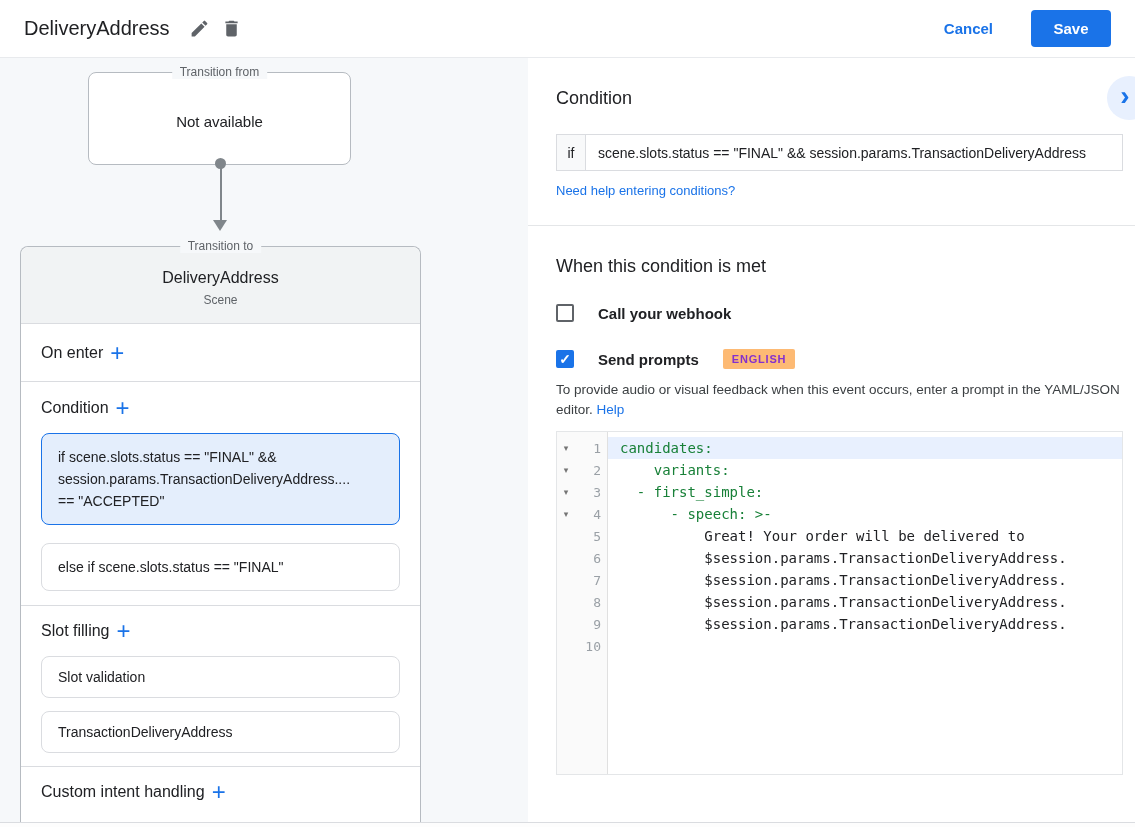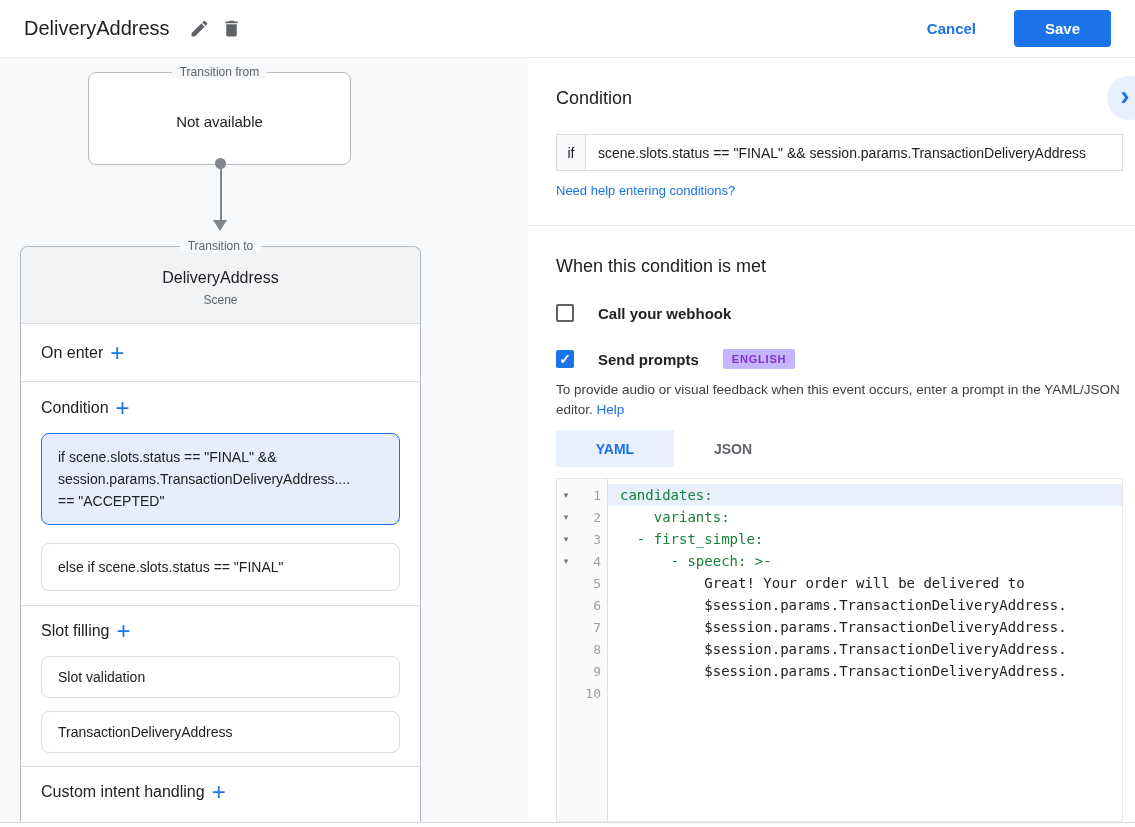--- a/index.html
+++ b/index.html
@@ -23,21 +23,21 @@
   .title-icon-btn svg { fill: #5f6368; width: 21px; height: 21px; }
   .edit-btn { margin-left: 14px; }
   .header-spacer { flex: 1; }
   .cancel-btn {
     border: none; background: transparent; color: #1a73e8;
     font-size: 15px; font-weight: 600; cursor: pointer; margin-right: 38px;
     font-family: "Liberation Sans", sans-serif;
   }
   .save-btn {
     background: #1a73e8; color: #fff; border: none; border-radius: 4px;
-    width: 97px; height: 37px; font-size: 15px; font-weight: 600; cursor: pointer;
+    width: 80px; height: 37px; font-size: 15px; font-weight: 600; cursor: pointer;
     font-family: "Liberation Sans", sans-serif;
   }
 
   
   .main { display: flex; height: 764px; }
   .bottom-strip { height: 5px; background: #fdfdfd; border-top: 1px solid #dadce0; }
 
   
   .flow-panel {
     width: 528px; flex-shrink: 0; background: #f6f8fa;
@@ -148,21 +148,21 @@
     width: 18px; height: 18px; border: 2px solid #5f6368; border-radius: 2px;
     background: #fff; cursor: pointer; flex-shrink: 0;
   }
   .checkbox.checked {
     background: #1a73e8; border-color: #1a73e8; color: #fff;
     display: flex; align-items: center; justify-content: center;
     font-size: 14px; font-weight: 700;
   }
   .checkbox-label { font-size: 15px; font-weight: 700; color: #202124; margin-left: 24px; }
   .lang-badge {
-    margin-left: 24px; background: #c4b5fd; color: #8430ce;
+    margin-left: 24px; background: #fdba74; color: #8430ce;
     font-size: 11px; font-weight: 700; letter-spacing: 0.8px;
     padding: 4px 9px; border-radius: 2px;
   }
 
   .hint-text { margin-top: 11px; font-size: 13.5px; line-height: 20px; color: #3c4043; }
   .hint-text .inline-link { color: #1a73e8; text-decoration: none; cursor: pointer; }
 
   .tabs { display: flex; margin-top: 10px; }
   .tab {
     width: 118px; height: 37px; display: flex; align-items: center; justify-content: center;
@@ -313,24 +313,20 @@
       </div>
       <span class="checkbox-label">Send prompts</span>
       <span class="lang-badge">ENGLISH</span>
     </div>
 
     <p class="hint-text">
       <span style="display:block">To provide audio or visual feedback when this event occurs, enter a prompt in the YAML/JSON</span>
       <span>editor. </span><a class="inline-link">Help</a>
     </p>
 
-    <div class="tabs">
-      <button class="tab active">YAML</button>
-      <button class="tab">JSON</button>
-    </div>
 
     <div class="code-editor">
       <div class="gutter">
         <div class="gutter-row">
           <span class="fold-arrow">▾</span>
           <span class="line-num">1</span>
         </div>
         <div class="gutter-row">
           <span class="fold-arrow">▾</span>
           <span class="line-num">2</span>

